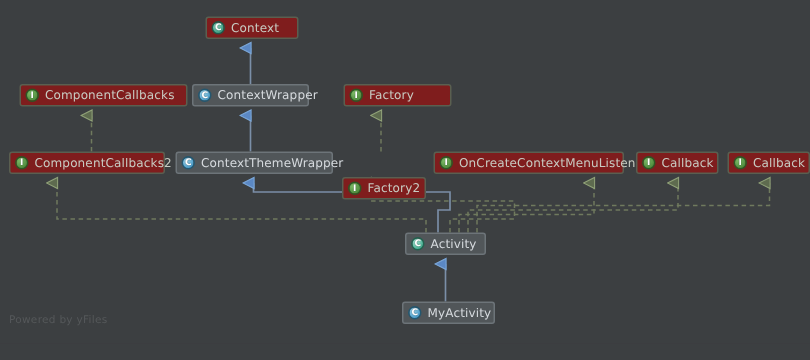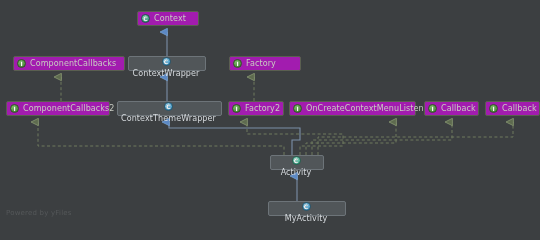--- a/index.html
+++ b/index.html
@@ -24,29 +24,28 @@
   }
   .node {
     position: absolute;
     display: flex;
     align-items: center;
     gap: 4px;
     height: 15px;
     padding: 0 5px 0 3px;
     box-sizing: border-box;
     border-radius: 2px;
-    background: #a21caf;
+    background: #7f1d1d;
     border: 1px solid #5a5f50;
     white-space: nowrap;
     z-index: 5;
   }
   .node.sel {
     background: #515659;
     border: 1px solid #6d7479;
-    flex-direction: column;
   }
   .node-label {
     font-size: 8px;
     line-height: 8px;
     color: #c8cbc2;
     letter-spacing: 0.1px;
   }
   .node.sel .node-label {
     color: #d6dade;
   }
@@ -152,21 +151,21 @@
   <div class="node" style="left:6px; top:101px; width:104px;">
     <span class="node-icon ic-interface">I</span>
     <span class="node-label">ComponentCallbacks2</span>
   </div>
 
   <div class="node sel" style="left:117px; top:101px; width:105px;">
     <span class="node-icon ic-class-blue">C</span>
     <span class="node-label">ContextThemeWrapper</span>
   </div>
 
-  <div class="node" style="left:228px; top:101px; width:56px;">
+  <div class="node" style="left:228px; top:118px; width:56px;">
     <span class="node-icon ic-interface">I</span>
     <span class="node-label">Factory2</span>
   </div>
 
   <div class="node" style="left:289px; top:101px; width:127px;">
     <span class="node-icon ic-interface">I</span>
     <span class="node-label">OnCreateContextMenuListener</span>
   </div>
 
   <div class="node" style="left:424px; top:101px; width:55px;">
@@ -177,20 +176,20 @@
   <div class="node" style="left:485px; top:101px; width:55px;">
     <span class="node-icon ic-interface">I</span>
     <span class="node-label">Callback</span>
   </div>
 
   <div class="node sel" style="left:270px; top:155px; width:54px;text-align:right;">
     <span class="node-icon ic-class-teal">C</span>
     <span class="node-label">Activity</span>
   </div>
 
-  <div class="node sel" style="left:268px; top:201px; width:78px;">
+  <div class="node sel" style="left:268px; top:201px; width:62px;">
     <span class="node-icon ic-class-blue">C</span>
     <span class="node-label">MyActivity</span>
   </div>
 
   <div id="watermark">Powered by yFiles</div>
 
 </div>
 
 </body></html>

